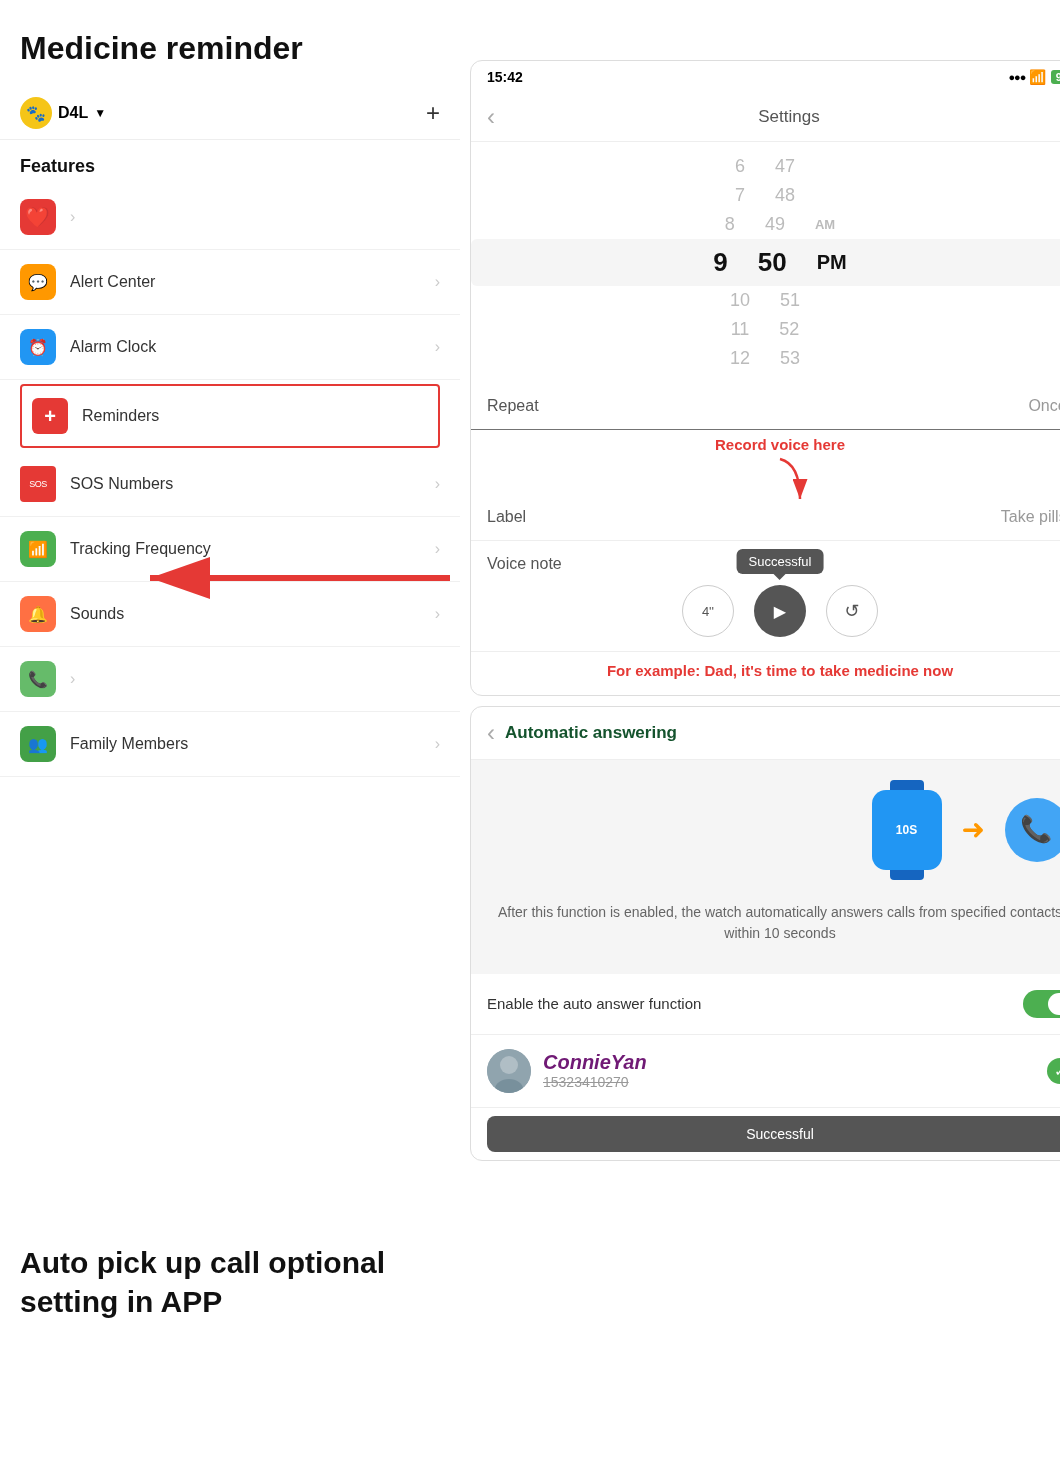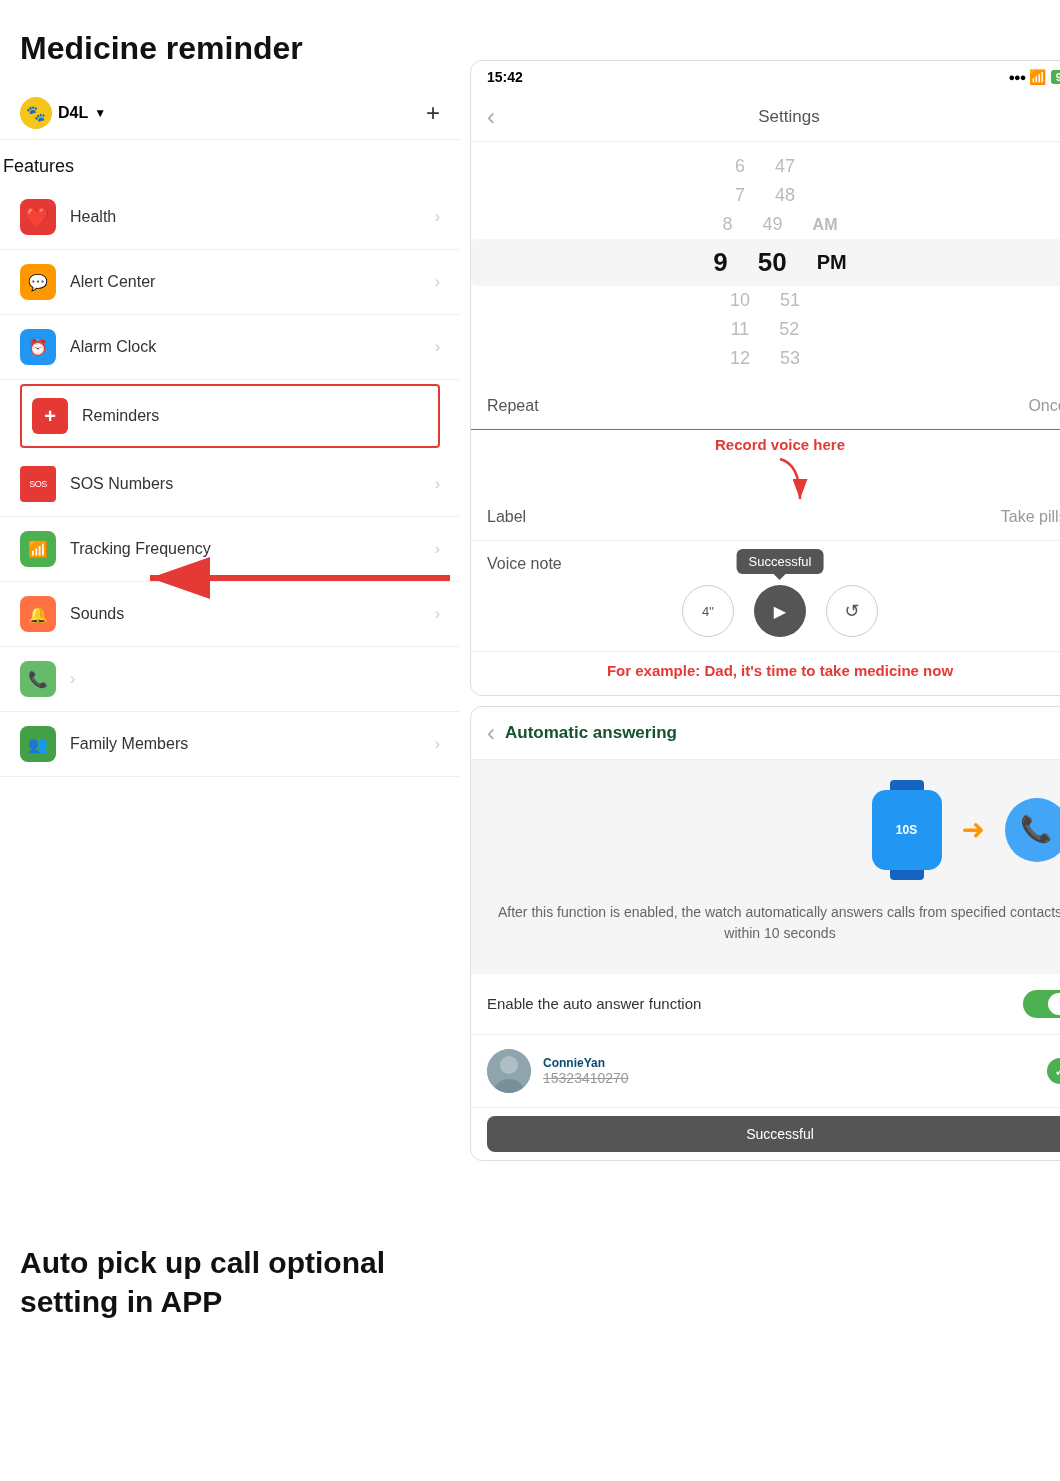--- a/index.html
+++ b/index.html
@@ -54,22 +54,22 @@
 
     .plus-btn {
       font-size: 24px;
       color: #333;
       cursor: pointer;
       font-weight: 300;
     }
 
     .features-label {
       font-size: 18px;
-      font-weight: 400;
-      padding: 16px 3px 8px;
+      font-weight: 700;
+      padding: 16px 20px 8px;
       color: #111;
     }
 
     .menu-item {
       display: flex;
       align-items: center;
       padding: 14px 20px;
       border-bottom: 1px solid #f0f0f0;
       cursor: pointer;
       position: relative;
@@ -352,21 +352,21 @@
       border-radius: 50%;
       background: #90a4ae;
       margin-right: 12px;
       display: flex; align-items: center; justify-content: center;
       font-size: 22px;
       color: #607d8b;
       overflow: hidden;
     }
 
     .contact-info { flex: 1; }
-    .contact-name { font-size: 12px; font-weight: 600; color: #0c4a6e; }
+    .contact-name { font-size: 20px; font-weight: 600; color: #701a75; font-style: italic; }
     .contact-phone { font-size: 14px; color: #999; text-decoration: line-through; }
 
     .contact-check {
       width: 26px; height: 26px;
       background: #4caf50;
       border-radius: 50%;
       display: flex; align-items: center; justify-content: center;
       color: #fff;
       font-size: 14px;
     }
@@ -402,21 +402,20 @@
       <span>D4L</span>
       <span style="font-size:12px;">▼</span>
     </div>
     <div class="plus-btn">+</div>
   </div>
 
   <div class="features-label">Features</div>
 
   <div class="menu-item">
     <div class="menu-icon red">❤️</div>
-    <span class="menu-label">Health</span>
     <span class="chevron">›</span>
   </div>
 
   <div class="menu-item">
     <div class="menu-icon orange" style="font-size:16px; color:#fff;">💬</div>
     <span class="menu-label">Alert Center</span>
     <span class="chevron">›</span>
   </div>
 
   <div class="menu-item">
@@ -502,21 +501,21 @@
         <span class="ampm"></span>
       </div>
       <div class="time-row dim">
         <span>7</span>
         <span>48</span>
         <span class="ampm"></span>
       </div>
       <div class="time-row dim">
         <span>8</span>
         <span>49</span>
-        <span class="ampm dim" style="color:#bbb; font-size:16px;">AM</span>
+        <span class="ampm dim" style="color:#bbb; font-size:13px;">AM</span>
       </div>
       <div class="time-row selected">
         <span>9</span>
         <span>50</span>
         <span class="ampm">PM</span>
       </div>
       <div class="time-row dim">
         <span>10</span>
         <span>51</span>
         <span class="ampm"></span>

